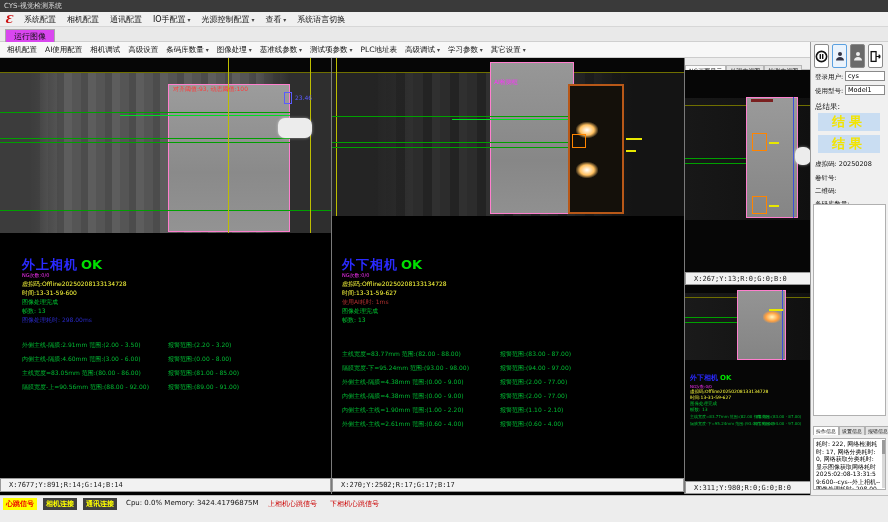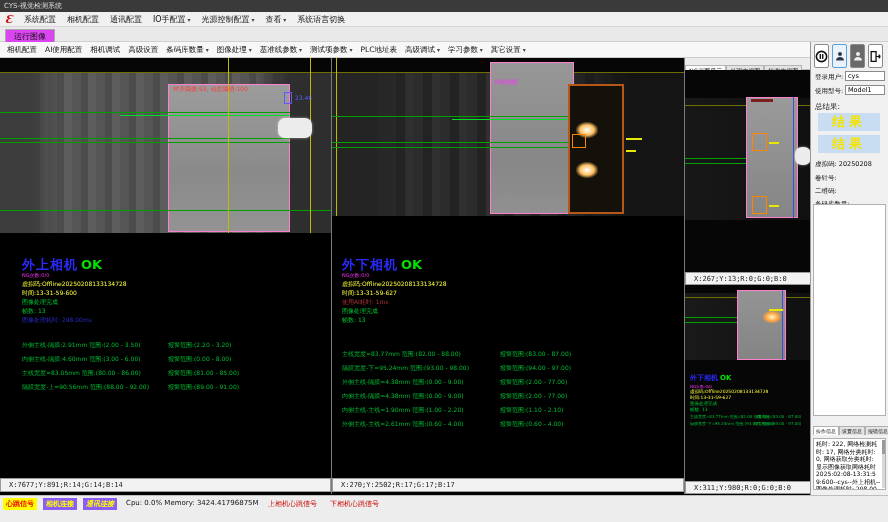--- a/index.html
+++ b/index.html
@@ -109,21 +109,21 @@
             overflow:hidden; color:#000; }
   #sp-log-scroll { position:absolute; right:3px; top:398px; width:3px; height:48px;
                    background:#d9d9d9; }
   #sp-log-thumb { position:absolute; top:0; width:3px; height:14px; background:#9a9a9a; }
 
   
   #statusbar { left:0; top:495px; width:888px; height:27px; background:#ededed;
                border-top:1px solid #bdbdbd; }
   .badge { position:absolute; top:2px; font-size:7px; padding:1px 3px; font-weight:bold; }
   .badge-yellow { background:#ffff00; color:#ee0000; }
-  .badge-red { background:#8b5cf6; color:#ffff00; }
+  .badge-red { background:#404040; color:#ffff00; }
   .sb-text { position:absolute; top:3px; font-size:7px; color:#111; white-space:nowrap; }
   .sb-red { color:#cc0000; }
 </style>
 </head>
 <body>
 
 <div id="titlebar" class="abs">
   <span>CYS-视觉检测系统</span>
 </div>
 
@@ -331,17 +331,17 @@
   </div>
   <div id="sp-log">耗时: 222, 网络检测耗时: 17, 网络分类耗时: 0, 网络获取分类耗时: 显示图像获取网络耗时 2025:02:08-13:31:59:600--cys--外上相机--图像处理耗时: 298.00ms</div>
   <div id="sp-log-scroll">
       <div id="sp-log-thumb"></div>
     </div>
 </div>
 
 <div id="statusbar" class="abs">
   <span class="badge badge-yellow" style="left:3px;">心跳信号</span>
   <span class="badge badge-red" style="left:43px;">相机连接</span>
-  <span class="badge badge-red" style="left:83px;font-style:italic;">通讯连接</span>
+  <span class="badge badge-red" style="left:83px;">通讯连接</span>
   <span class="sb-text" style="left:126px;">Cpu: 0.0% Memory: 3424.41796875M</span>
   <span class="sb-text sb-red" style="left:268px;">上相机心跳信号</span>
   <span class="sb-text sb-red" style="left:330px;">下相机心跳信号</span>
 </div>
 
 </body></html>

